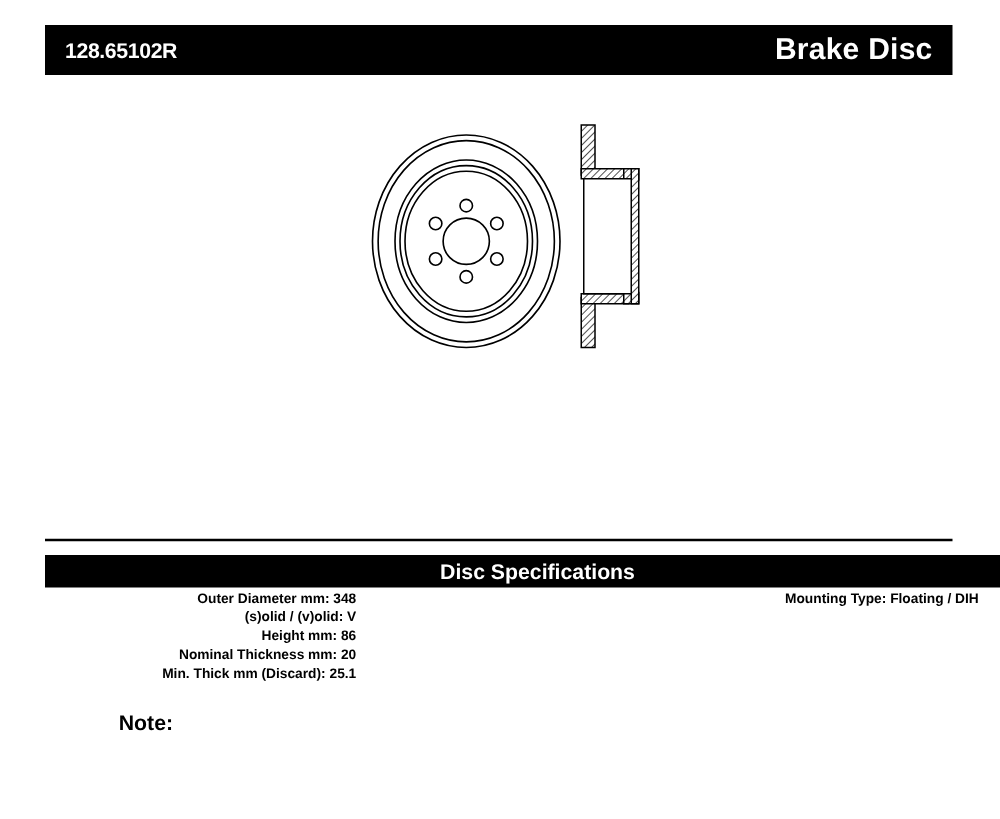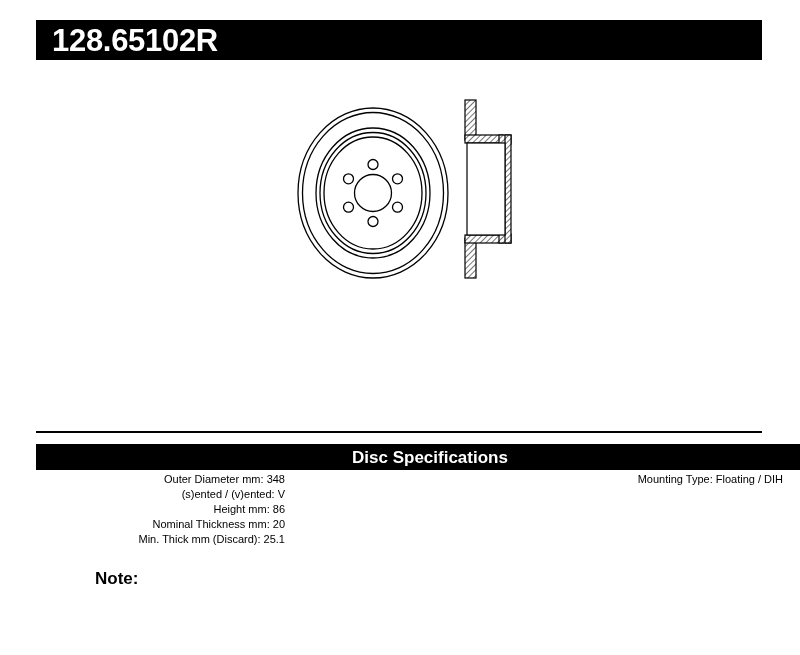--- a/index.html
+++ b/index.html
@@ -25,21 +25,21 @@
     height: 40px;
     background: #000000;
     display: flex;
     align-items: center;
     justify-content: space-between;
     box-sizing: border-box;
     padding: 0 16px;
   }
   #part-number {
     color: #ffffff;
-    font-size: 31px;
+    font-size: 17px;
     font-weight: bold;
     letter-spacing: -0.3px;
     line-height: 1;
   }
   #product-type {
     color: #ffffff;
     font-size: 24px;
     font-weight: bold;
     letter-spacing: 0.2px;
     line-height: 1;
@@ -119,40 +119,41 @@
     width: 267px;
     text-align: right;
   }
   #spec-col-right {
     left: 583px;
     width: 200px;
     text-align: right;
   }
   .spec-row {
     font-size: 11px;
-    font-weight: normal;
+    font-weight: bold;
     line-height: 15px;
     white-space: nowrap;
   }
 
   
   #note-block {
     position: absolute;
     left: 95px;
     top: 570px;
     font-size: 17px;
     font-weight: bold;
     line-height: 1;
   }
 </style>
 </head>
 <body>
 
 <div id="title-bar">
   <span id="part-number">128.65102R</span>
+  <span id="product-type">Brake Disc</span>
 </div>
 
 <div id="drawing-area">
 
   <svg id="disc-face-view" viewBox="0 0 180 190">
     <g fill="none" stroke="#000000" stroke-width="1.3">
       <ellipse cx="90" cy="95" rx="75" ry="85"></ellipse>
       <ellipse cx="90" cy="95" rx="70.5" ry="80.5"></ellipse>
       <ellipse cx="90" cy="95" rx="57" ry="65"></ellipse>
       <ellipse cx="90" cy="95" rx="53" ry="60.5"></ellipse>
@@ -200,21 +201,21 @@
 <div id="separator-rule"></div>
 
 <div id="spec-header-bar">
   <span id="spec-header-title">Disc Specifications</span>
 </div>
 
 <div id="spec-columns">
 
   <div class="spec-col" id="spec-col-left">
     <div class="spec-row">Outer Diameter mm: 348</div>
-    <div class="spec-row">(s)ented / (v)ented: V</div>
+    <div class="spec-row">(s)olid / (v)olid: V</div>
     <div class="spec-row">Height mm: 86</div>
     <div class="spec-row">Nominal Thickness mm: 20</div>
     <div class="spec-row">Min. Thick mm (Discard): 25.1</div>
   </div>
 
 
   <div class="spec-col" id="spec-col-right">
     <div class="spec-row">Mounting Type: Floating / DIH</div>
   </div>
 </div>

